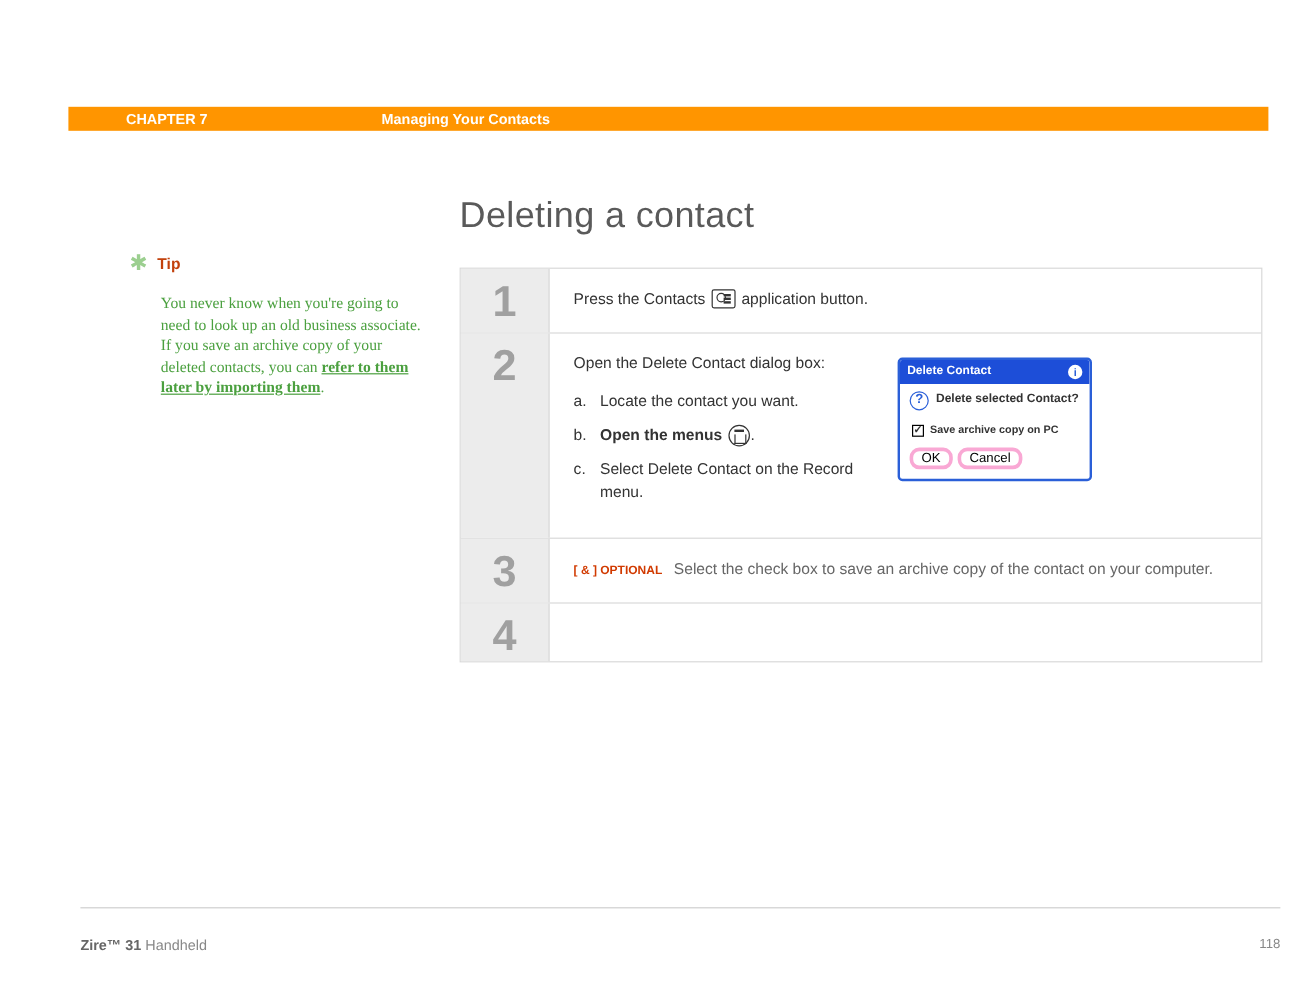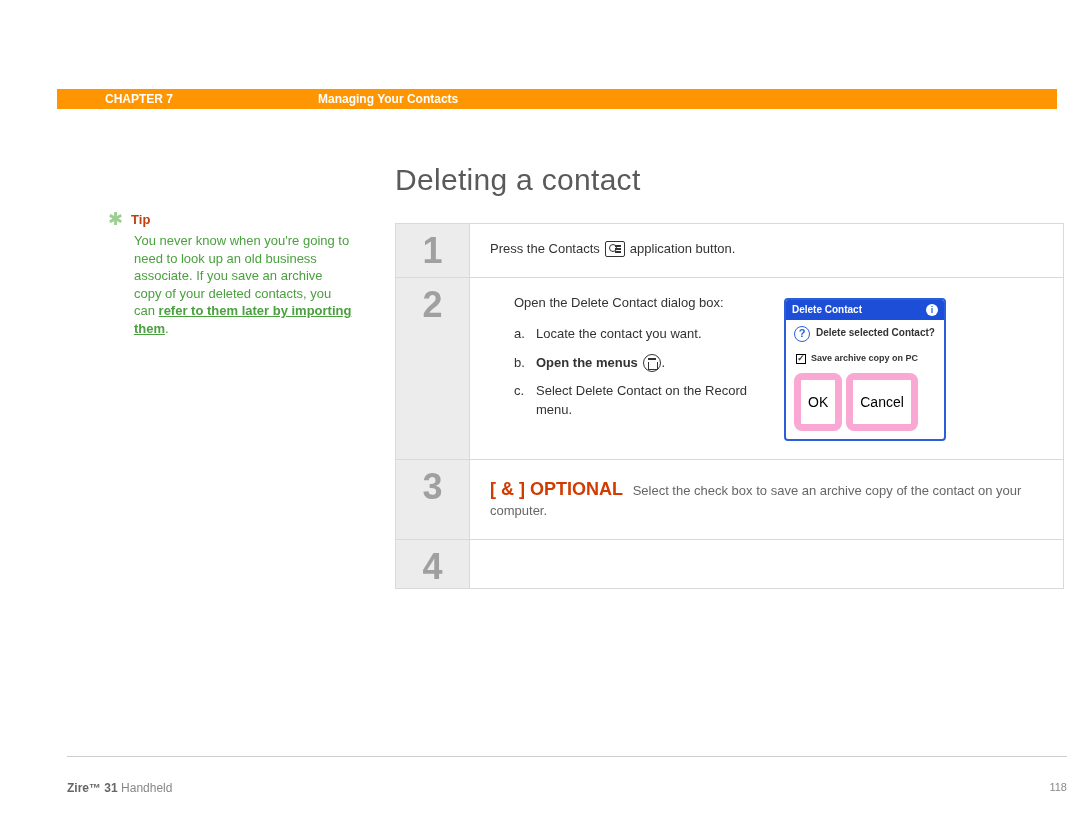--- a/index.html
+++ b/index.html
@@ -45,34 +45,35 @@
     font-size: 18px;
     line-height: 1;
   }
   .tip-label {
     color: #c2410c;
     font-weight: bold;
     font-size: 13px;
   }
   .tip-body {
     margin-left: 26px;
-    margin-top: 4px;
+    margin-top: 16px;
     color: #4ba03f;
     font-size: 13px;
     line-height: 1.35;
+    font-family: Liberation Serif, serif;
   }
   .tip-link {
     font-weight: bold;
     text-decoration: underline;
     color: #4ba03f;
   }
   .main {
     position: absolute;
     top: 163px;
-    left: 395px;
+    left: 383px;
     width: 669px;
   }
   .page-title {
     font-size: 30px;
     color: #5a5a5a;
     font-weight: normal;
     letter-spacing: 0.3px;
   }
   .steps {
     margin-top: 26px;
@@ -131,21 +132,20 @@
     position: absolute;
     right: 3px; top: 3px;
     width: 6px; height: 1.2px;
     background: #333;
     box-shadow: 0 3px 0 #333, 0 6px 0 #333;
   }
   .step2-wrap {
     display: flex;
     gap: 20px;
     align-items: flex-start;
-    margin-left: 24px;
   }
   .step2-text { flex: 1; max-width: 250px; }
   .sub-list { margin-top: 12px; }
   .sub-item {
     display: flex;
     gap: 8px;
     margin-bottom: 10px;
   }
   .sub-letter { min-width: 14px; }
   .menus-icon {
@@ -240,31 +240,31 @@
     align-items: center;
     justify-content: center;
     font-size: 9px;
     line-height: 1;
   }
   .dialog-btns {
     display: flex;
     gap: 4px;
   }
   .pill-btn {
-    border: 7px solid #f9a8d4;
+    border: 3px solid #f9a8d4;
     border-radius: 8px;
-    padding: 14px 7px;
-    font-size: 14px;
+    padding: 0px 7px;
+    font-size: 11px;
     background: #fff;
     font-family: inherit;
   }
   .optional-tag {
     color: #d13a00;
     font-weight: bold;
-    font-size: 18px;
+    font-size: 10px;
     margin-right: 6px;
   }
   .step3-text {
     color: #666;
     font-size: 13px;
   }
   .done-row {
     display: flex;
     align-items: center;
     gap: 6px;

